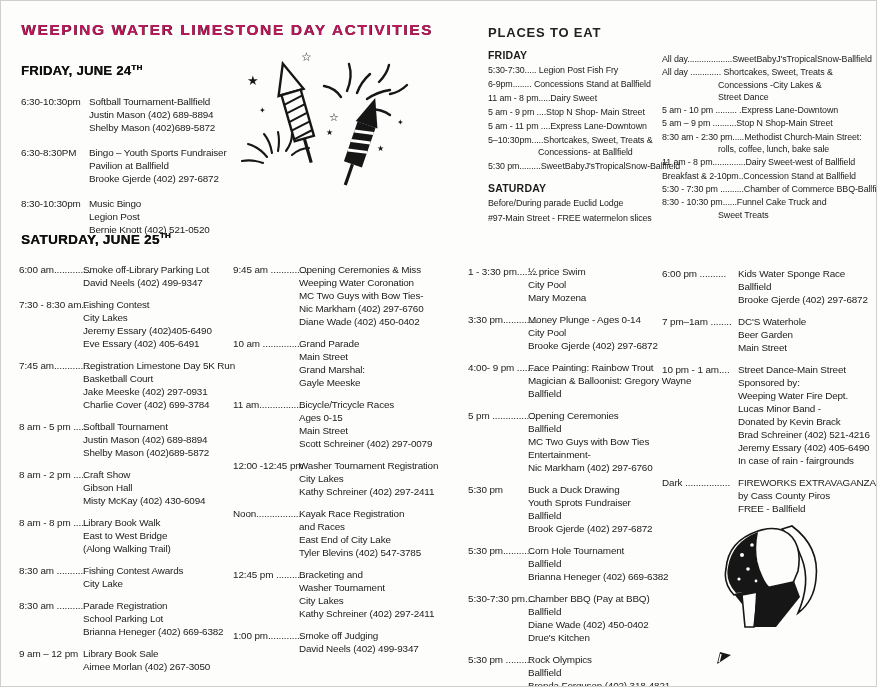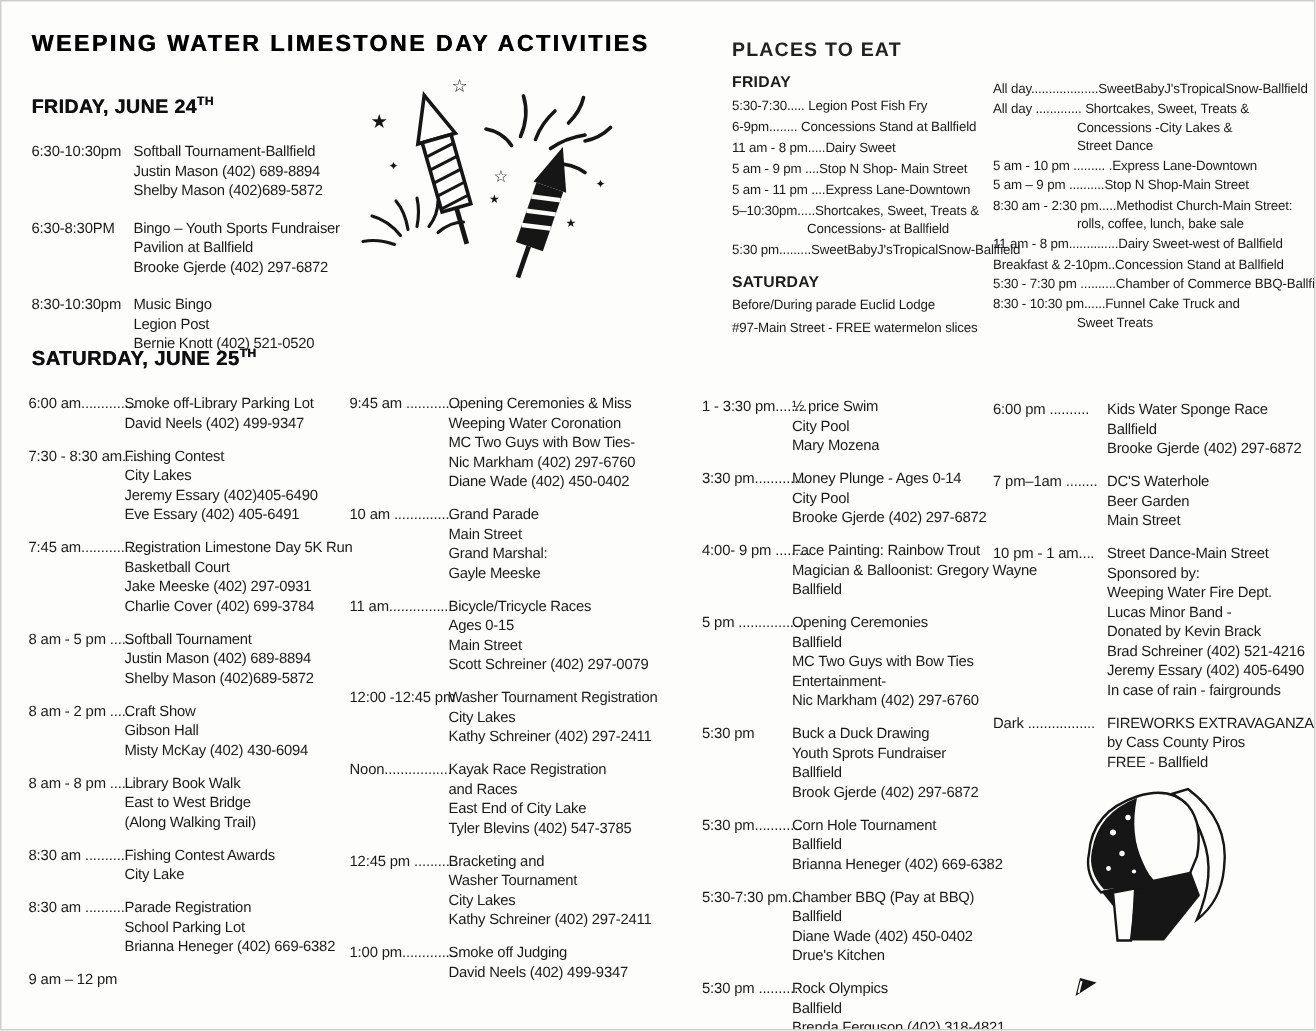--- a/index.html
+++ b/index.html
@@ -4,21 +4,21 @@
 <style>
   html,body{margin:0;padding:0;background:#e9e9e9;}
   .sheet{
     position:relative;width:877px;height:687px;background:#fdfdfb;
     font-family:"Liberation Sans",sans-serif;color:#1b1b1b;
     border:1px solid #cfcfcf;box-sizing:border-box;overflow:hidden;
   }
   .abs{position:absolute;}
   .title{
     left:20px;top:20px;font-size:15.5px;font-weight:bold;letter-spacing:1.6px;
-    color:#000000;text-shadow:0.4px 0 0 #101010;white-space:nowrap;
+    color:#be185d;text-shadow:0.4px 0 0 #101010;white-space:nowrap;
   }
   .day-heading{
     font-size:13px;font-weight:bold;letter-spacing:.3px;color:#101010;
     text-shadow:.3px 0 0 #101010;white-space:nowrap;
   }
   .day-heading sup{font-size:8px;}
   .section-heading{
     font-size:13px;font-weight:600;letter-spacing:.8px;color:#222;white-space:nowrap;
   }
   
@@ -190,20 +190,24 @@
       <div class="event">
         <div class="ev-time">8:30 am ...........</div>
         <div class="ev-desc">
           <div class="ev-line b">Parade Registration</div>
           <div class="ev-line">School Parking Lot</div>
           <div class="ev-line">Brianna Heneger (402) 669-6382</div>
         </div>
       </div>
       <div class="event">
         <div class="ev-time">9 am – 12 pm</div>
+        <div class="ev-desc">
+          <div class="ev-line b">Library Book Sale</div>
+          <div class="ev-line">Aimee Morlan (402) 267-3050</div>
+        </div>
       </div>
     </div>
 
   <div class="abs colB" style="left:232px;top:262px;width:228px">
       <div class="event">
         <div class="ev-time">9:45 am ..............</div>
         <div class="ev-desc">
           <div class="ev-line b">Opening Ceremonies &amp; Miss</div>
           <div class="ev-line b">Weeping Water Coronation</div>
           <div class="ev-line">MC Two Guys with Bow Ties-</div>

